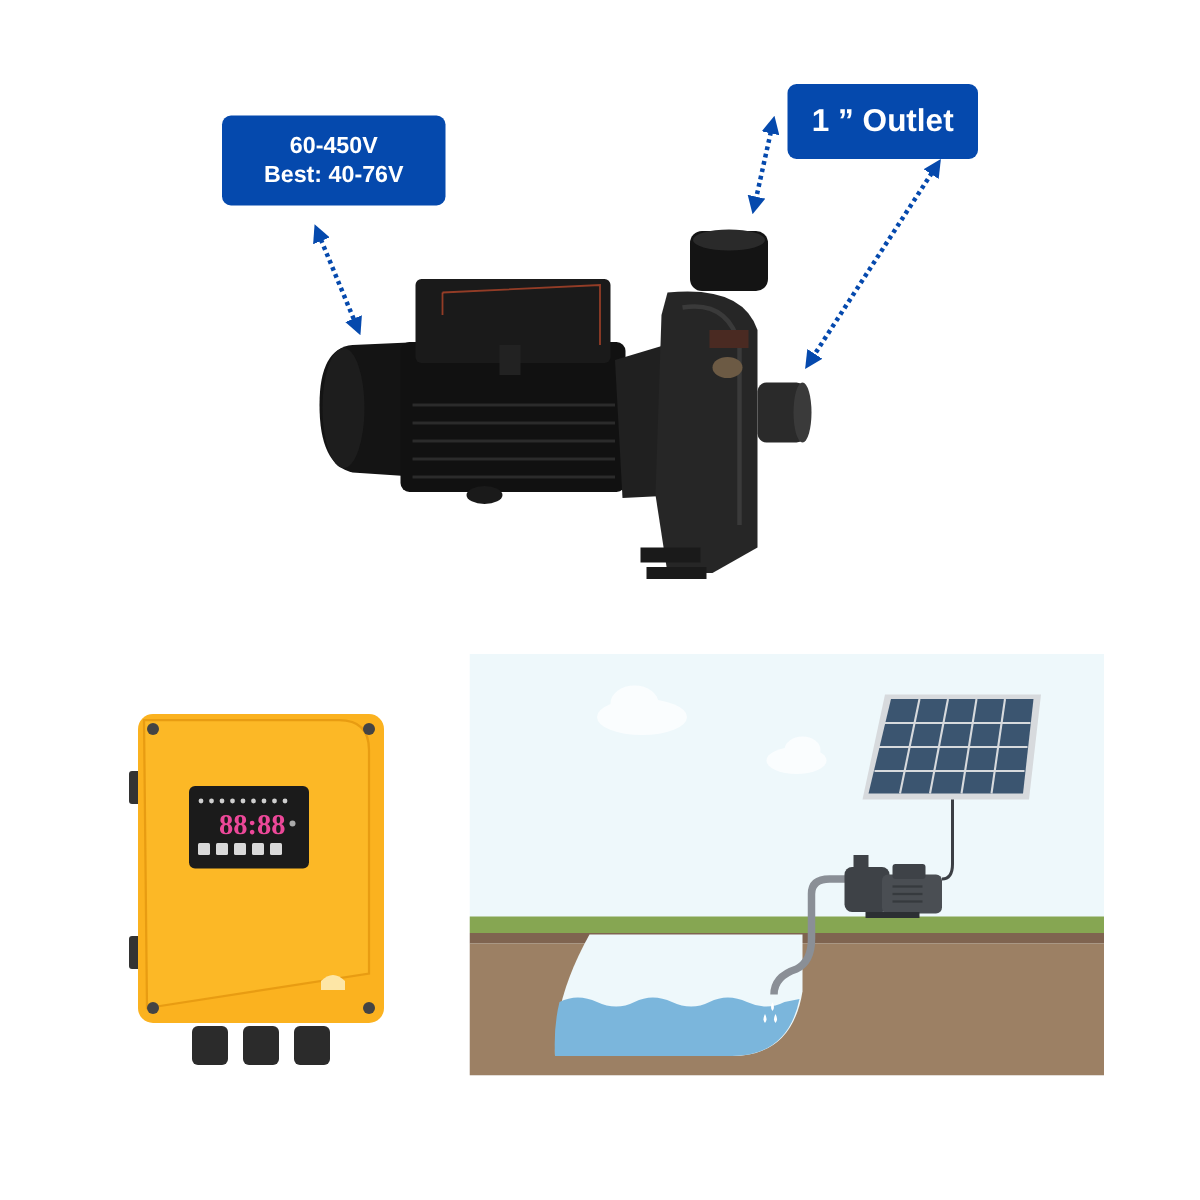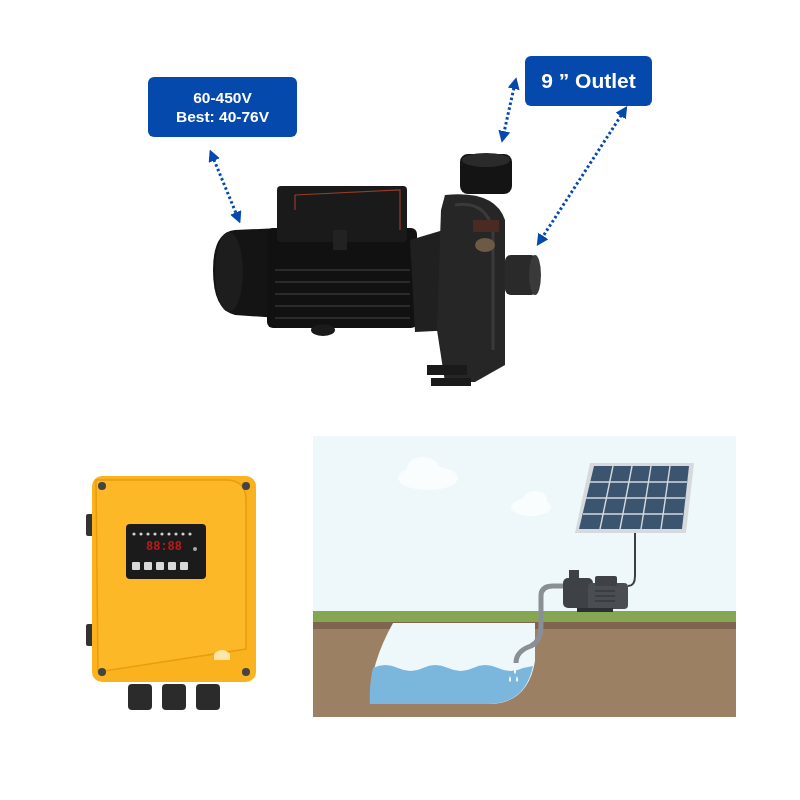--- a/index.html
+++ b/index.html
@@ -14,22 +14,22 @@
       align-items: center; justify-content: center; box-sizing: border-box;
     }
     #callout-voltage { left: 148px; top: 77px; width: 149px; height: 60px; font-size: 15.5px; line-height: 19px; }
     #callout-outlet { left: 525px; top: 56px; width: 127px; height: 50px; font-size: 21px; }
     svg { display: block; }
     .scene { left: 313px; top: 436px; width: 423px; height: 281px; }
     .controller { left: 86px; top: 474px; width: 172px; height: 240px; }
     .pump { left: 205px; top: 150px; width: 340px; height: 245px; }
     .arrows { left: 0; top: 0; width: 800px; height: 400px; }
     .lcd-text {
-      position: absolute; font-family: Liberation Mono, monospace; color: #b91c1c;
-      font-size: 12px; font-weight: bold; letter-spacing: 0px;
+      position: absolute; font-family: Liberation Serif, serif; color: #ec4899;
+      font-size: 19px; font-weight: bold; letter-spacing: 0px;
     }
   </style>
 </head>
 <body>
 
 <svg class="abs arrows" viewBox="0 0 800 400">
   <defs>
     <marker id="ah" viewBox="0 0 10 10" refX="5" refY="5" markerWidth="4" markerHeight="4" orient="auto-start-reverse">
       <path d="M0,0 L10,5 L0,10 z" fill="#0549ad"></path>
     </marker>
@@ -37,21 +37,21 @@
   <line x1="212" y1="155" x2="238" y2="218" stroke="#0549ad" stroke-width="3" stroke-dasharray="2.5 2.5" marker-start="url(#ah)" marker-end="url(#ah)"></line>
   <line x1="515" y1="83" x2="503" y2="137" stroke="#0549ad" stroke-width="3" stroke-dasharray="2.5 2.5" marker-start="url(#ah)" marker-end="url(#ah)"></line>
   <line x1="624" y1="111" x2="540" y2="241" stroke="#0549ad" stroke-width="3" stroke-dasharray="2.5 2.5" marker-start="url(#ah)" marker-end="url(#ah)"></line>
 </svg>
 
 <div id="callout-voltage" class="callout">
   <span>60-450V</span>
   <span>Best: 40-76V</span>
 </div>
 <div id="callout-outlet" class="callout">
-  <span>9 ” Outlet</span>
+  <span>1 ” Outlet</span>
 </div>
 
 <svg class="abs pump" viewBox="0 0 340 245">
 
   <path d="M30,80 Q8,82 8,120 Q8,160 30,165 L75,168 L75,78 Z" fill="#141414"></path>
   <ellipse cx="24" cy="122" rx="14" ry="40" fill="#1d1d1d"></ellipse>
 
   <rect x="62" y="78" width="150" height="100" rx="6" fill="#111"></rect>
   <g stroke="#2b2b2b" stroke-width="2">
     <line x1="70" y1="120" x2="205" y2="120"></line>

